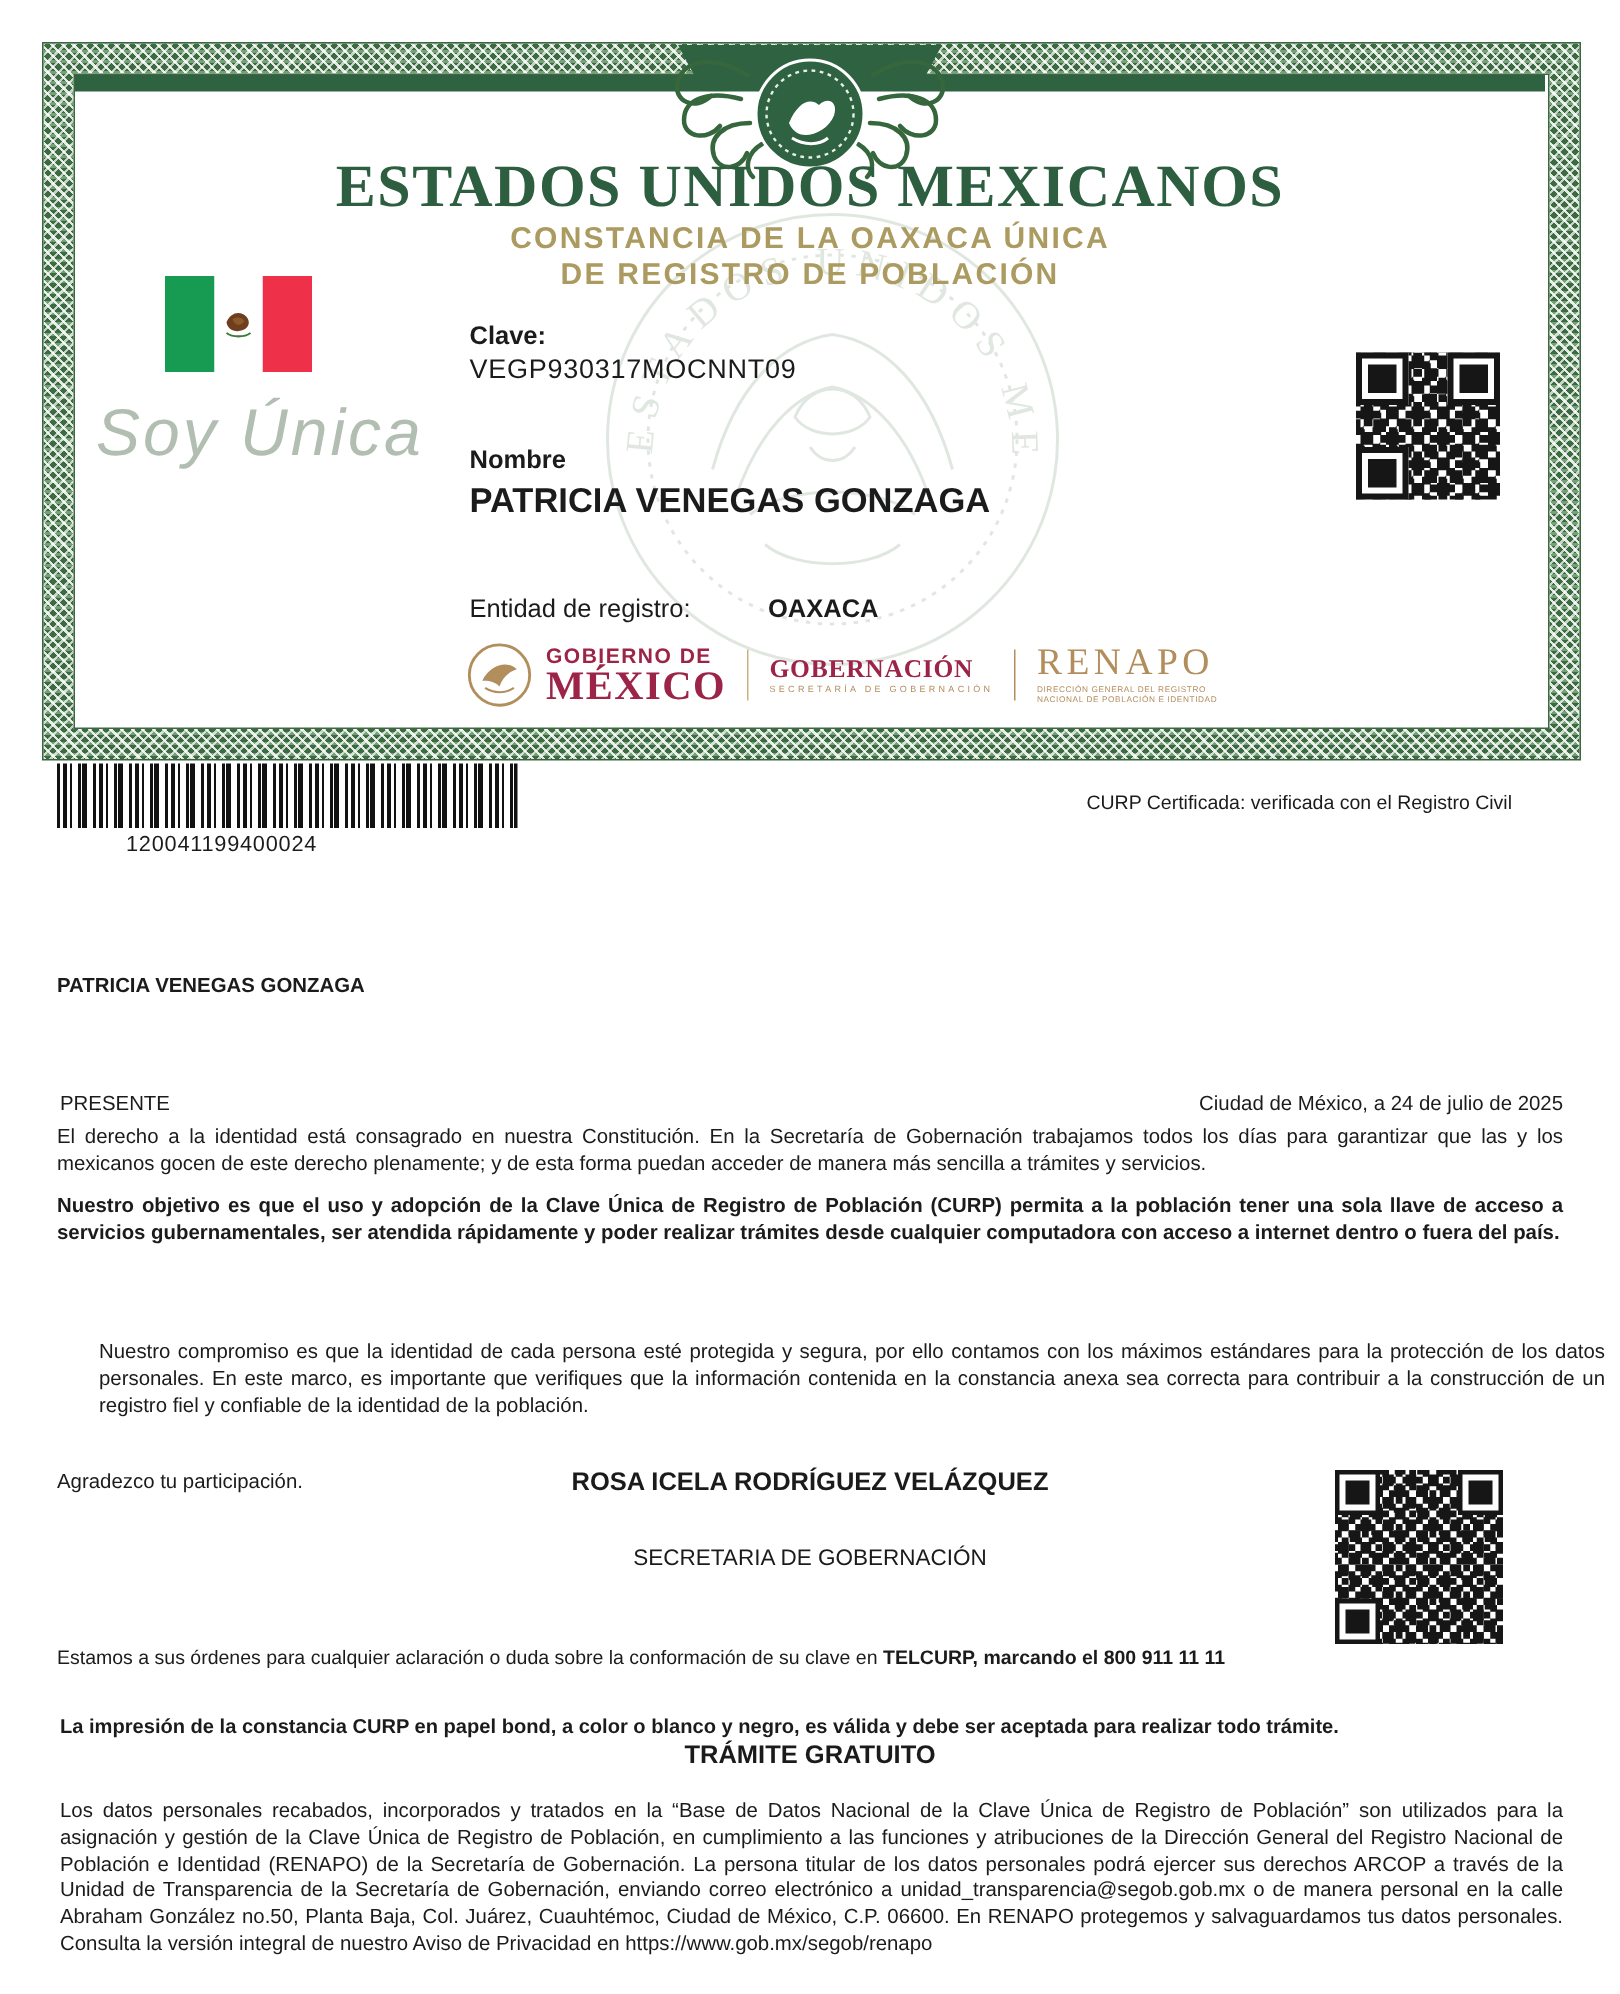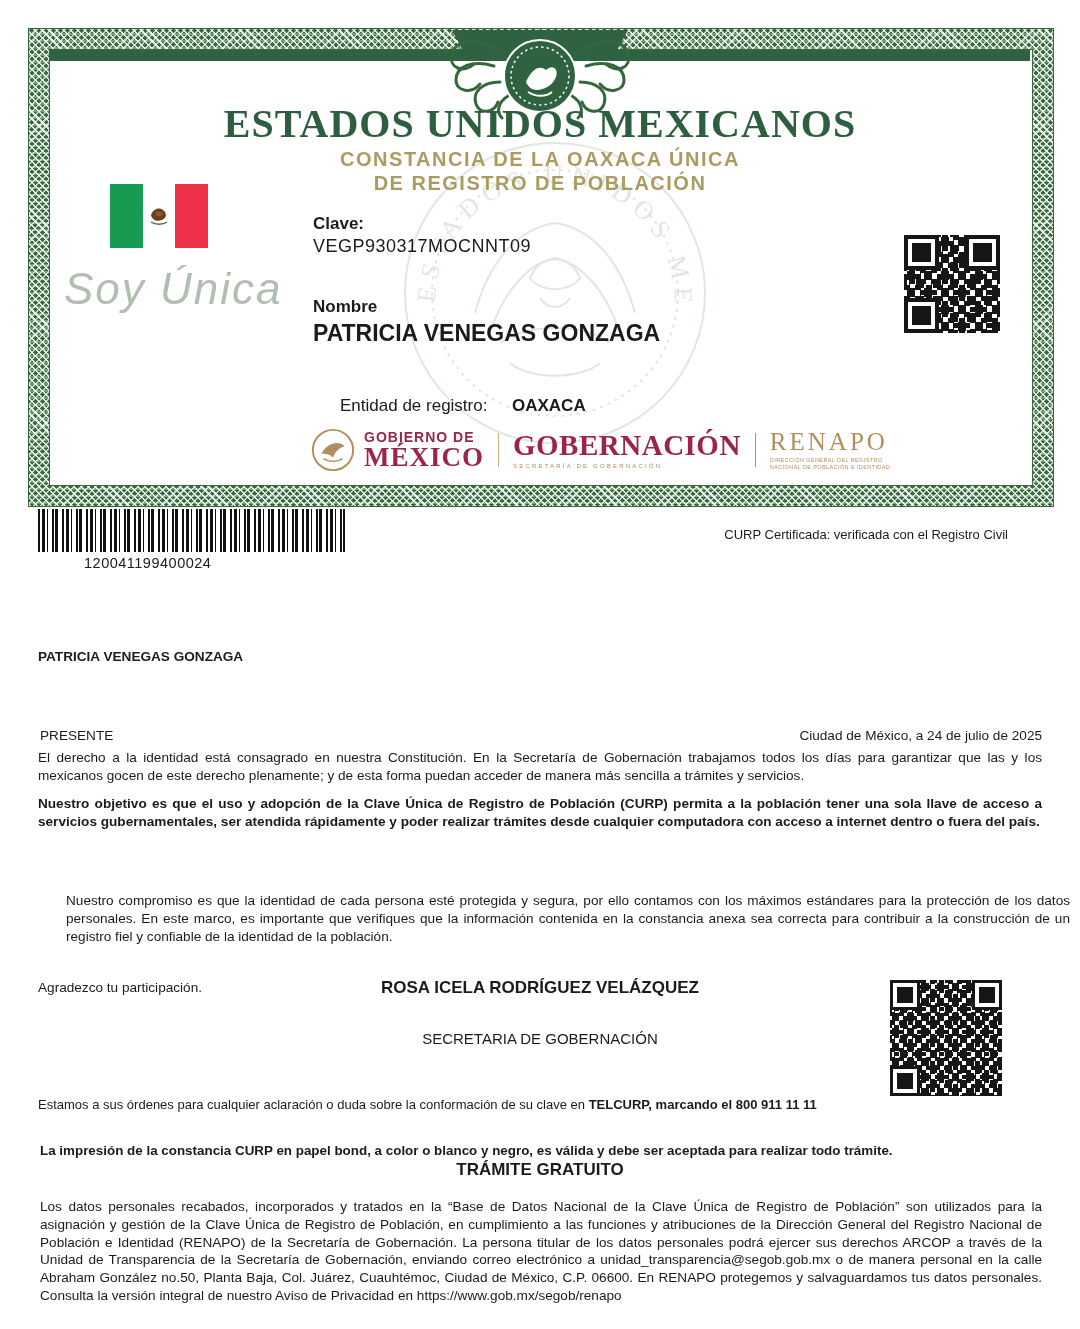--- a/index.html
+++ b/index.html
@@ -46,21 +46,21 @@
   .ent-lbl{font-size:17px;}
   .ent-v{font-size:17px;font-weight:bold;}
 
   
   .logos{position:absolute;left:310px;top:422px;height:56px;display:flex;align-items:center;z-index:3;}
   .gob{display:flex;align-items:center;gap:8px;}
   .gob-txt{color:#9d2449;line-height:1;}
   .gob-l1{font-size:14px;font-weight:bold;letter-spacing:1px;}
   .gob-l2{font-family:"Liberation Serif",serif;font-size:27px;font-weight:bold;letter-spacing:1px;}
   .vdiv{width:1px;height:34px;background:#c9b27f;margin:0 14px;}
-  .segob .big{font-family:"Liberation Serif",serif;font-size:29px;font-weight:bold;color:#9d2449;letter-spacing:.5px;line-height:1;}
+  .segob .big{font-family:"Liberation Serif",serif;font-size:17px;font-weight:bold;color:#9d2449;letter-spacing:.5px;line-height:1;}
   .segob .tiny{font-size:6px;color:#b38e5d;letter-spacing:2.2px;margin-top:3px;}
   .renapo .big{font-family:"Liberation Serif",serif;font-size:25px;color:#b38e5d;letter-spacing:3px;line-height:1;}
   .renapo .tiny{font-size:5.5px;color:#b38e5d;letter-spacing:.4px;line-height:1.35;margin-top:3px;}
 
   
   .qr{position:absolute;background:#fff;z-index:3;}
   .qr-mod{position:absolute;background-repeat:repeat;}
   .qr1{left:897px;top:228px;width:110px;height:112px;}
   .qr1 .qr-mod{inset:7px;
     background-image:
@@ -168,21 +168,21 @@
   <div class="soy">Soy Única</div>
 
   <div class="title t-main">ESTADOS UNIDOS MEXICANOS</div>
   <div class="title t-sub t-sub1">CONSTANCIA DE LA OAXACA ÚNICA</div>
   <div class="title t-sub t-sub2">DE REGISTRO DE POBLACIÓN</div>
 
   <div class="fld lbl-b" style="top:214px;">Clave:</div>
   <div class="fld clave-v" style="top:236px;">VEGP930317MOCNNT09</div>
   <div class="fld lbl-b" style="top:297px;">Nombre</div>
   <div class="fld nombre-v" style="top:320px;">PATRICIA VENEGAS GONZAGA</div>
-  <div class="fld ent-lbl" style="top:396px;margin-left:27px;">Entidad de registro:</div>
+  <div class="fld ent-lbl" style="top:396px;">Entidad de registro:</div>
   <div class="abs ent-v" style="left:512px;top:396px;z-index:3;">OAXACA</div>
 
   <div class="logos">
     <div class="gob">
       <svg width="46" height="46" viewBox="0 0 48 48">
         <circle cx="24" cy="24" r="21" fill="none" stroke="#b38e5d" stroke-width="2"></circle>
         <path d="M12,28 C18,16 30,14 36,20 C30,22 26,26 24,32 C20,28 16,28 12,28 z" fill="#b38e5d"></path>
         <path d="M14,33 C20,37 28,37 34,33" fill="none" stroke="#b38e5d" stroke-width="1.5"></path>
       </svg>
       <div class="gob-txt">

